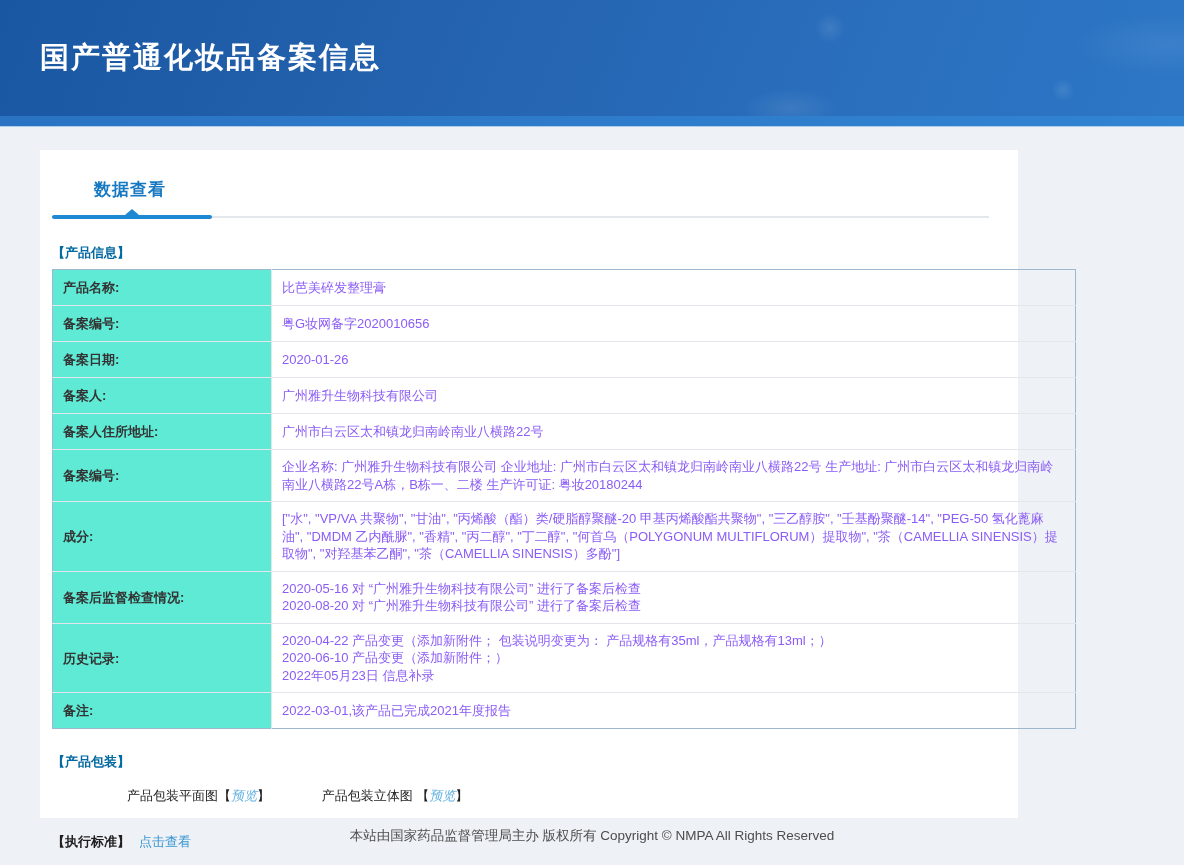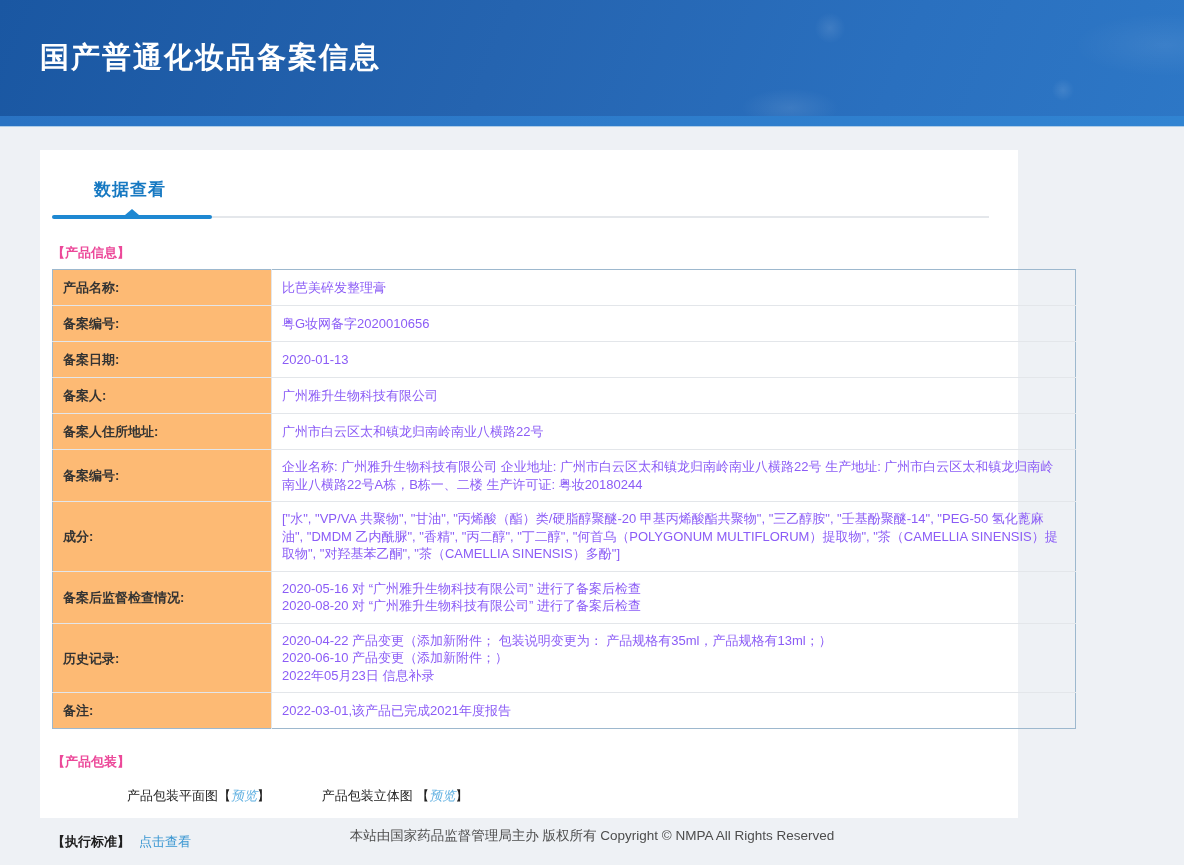--- a/index.html
+++ b/index.html
@@ -65,36 +65,36 @@
     position: absolute; top: -5px; left: 73px;
     width: 0; height: 0;
     border-left: 7px solid transparent;
     border-right: 7px solid transparent;
     border-bottom: 6px solid #1e88d2;
   }
   
   .section-title {
     font-size: 13px;
     font-weight: bold;
-    color: #ec4899;
+    color: #0369a1;
     margin-top: 24px;
     margin-bottom: 7px;
   }
   
   table.info {
     width: 1024px;
     border-collapse: collapse;
     border: 1px solid #9db8ce;
     font-size: 13px;
   }
   table.info td { border-bottom: 1px solid #e3e6ea; vertical-align: middle; }
   table.info tr:last-child td { border-bottom: none; }
   td.lbl {
     width: 219px;
-    background: #fdba74;
+    background: #5eead4;
     font-weight: bold;
     color: #333333;
     padding: 9px 10px;
     border-right: 1px solid #e3e6ea;
     line-height: 17px;
   }
   td.val {
     color: #8b5cf6;
     padding: 8px 10px;
     line-height: 1.35;
@@ -145,21 +145,21 @@
       <tr>
         <td class="lbl">产品名称:</td>
         <td class="val">比芭美碎发整理膏</td>
       </tr>
       <tr>
         <td class="lbl">备案编号:</td>
         <td class="val">粤G妆网备字2020010656</td>
       </tr>
       <tr>
         <td class="lbl">备案日期:</td>
-        <td class="val">2020-01-13</td>
+        <td class="val">2020-01-26</td>
       </tr>
       <tr>
         <td class="lbl">备案人:</td>
         <td class="val">广州雅升生物科技有限公司</td>
       </tr>
       <tr>
         <td class="lbl">备案人住所地址:</td>
         <td class="val">广州市白云区太和镇龙归南岭南业八横路22号</td>
       </tr>
       <tr>

